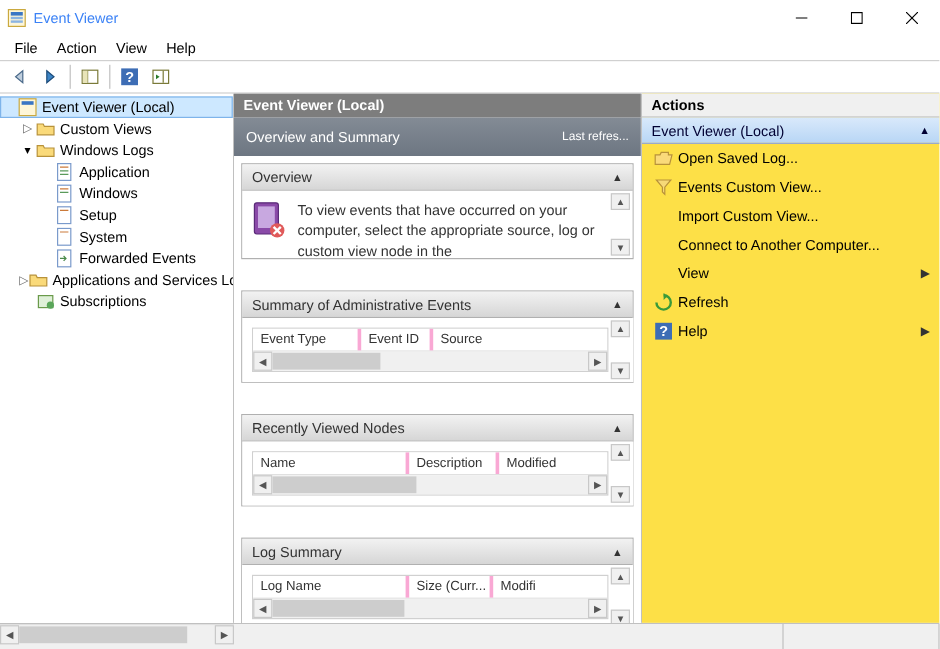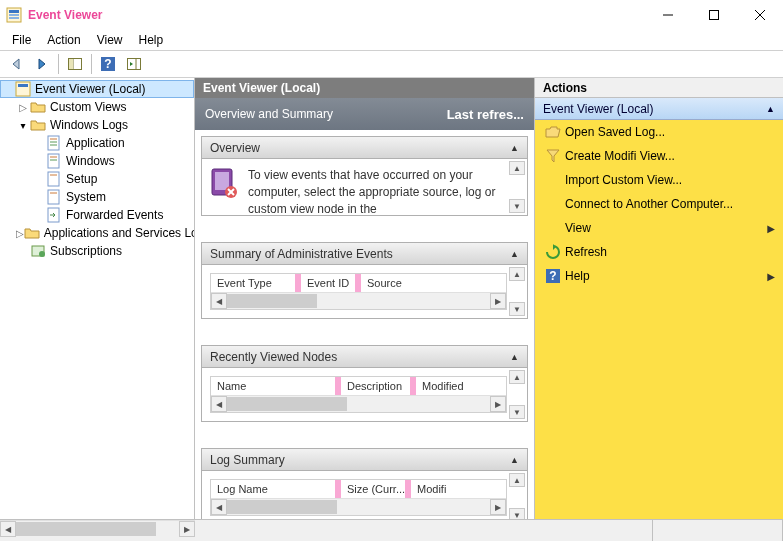--- a/index.html
+++ b/index.html
@@ -1,21 +1,21 @@
 <!DOCTYPE html>
 <html><head>
 <meta charset="utf-8">
 <style>
 * { box-sizing: border-box; margin: 0; padding: 0; font-family: "Segoe UI", Tahoma, sans-serif; font-size: 12px; }
 html, body { width: 783px; height: 541px; background: #fff; overflow: hidden; }
 
 
 .titlebar { height: 30px; display: flex; align-items: center; padding-left: 6px; background: #fff; border-bottom: 1px solid #fff; }
 .titlebar .appicon { width: 16px; height: 16px; margin-right: 6px; }
-.titlebar .title { flex: 1; color: #ec4899; font-weight: bold; }
+.titlebar .title { flex: 1; color: #3b82f6; }
 .winbtn { width: 46px; height: 30px; display: flex; align-items: center; justify-content: center; }
 
 
 .menubar { height: 20px; display: flex; align-items: center; padding: 0 4px; background: #fff; }
 .menuitem { padding: 2px 8px; cursor: default; }
 
 
 .toolbar { height: 28px; border-top: 1px solid #d0d0d0; border-bottom: 1px solid #d0d0d0; display: flex; align-items: center; padding: 0 4px; gap: 2px; background: #fff; }
 .tbtn { width: 24px; height: 22px; display: flex; align-items: center; justify-content: center; border: 1px solid transparent; }
 .tsep { width: 1px; height: 20px; background: #c0c0c0; margin: 0 2px; }
@@ -31,38 +31,38 @@
 .tnode.sel { background: #cde8ff; border: 1px solid #7eb4ea; height: 18px; }
 .twist { width: 14px; height: 14px; display: flex; align-items: center; justify-content: center; color: #6b6b6b; font-size: 10px; }
 .ticon { width: 16px; height: 16px; margin-right: 4px; }
 .tlabel { color: #000; }
 .ind1 { padding-left: 16px; }
 .ind2 { padding-left: 32px; }
 
 
 .chead { height: 20px; background: #7d7d7d; color: #fff; font-weight: bold; display: flex; align-items: center; padding: 0 8px; }
 .csub { height: 32px; background: linear-gradient(#838b95,#6d7682); color: #fff; display: flex; align-items: center; padding: 0 10px; font-size: 16px; justify-content: space-between; gap: 45px;}
-.csub .refres { font-size: 13px; font-weight: bold; }
+.csub .refres { font-size: 10px; }
 
 
 .cscroll { flex: 1; overflow-y: auto; padding: 6px; background: #fff; }
 .panel { border: 1px solid #b0b0b0; margin-bottom: 26px; }
 .phead { height: 22px; background: linear-gradient(#f2f2f2,#d6d6d6); border-bottom: 1px solid #b0b0b0; display: flex; align-items: center; padding: 0 8px; cursor: default; justify-content: space-between; color: #333; }
 .phead .arrow { font-size: 9px; color: #333; }
 .pbody { padding: 8px; background: #fff; color: #333; }
 .ovbody { display:flex; gap:10px; align-items: flex-start;}
 .ovbody .ovtext { flex:1; line-height:1.4; }
 .pbody.scrollwrap { position:relative; padding-right:20px;}
 .vscroll { position:absolute; right:2px; top:2px; bottom:2px; width:16px; display:flex; flex-direction:column; justify-content:space-between;}
 .sarrow { width:16px; height:14px; background:#f0f0f0; border:1px solid #c8c8c8; display:flex;align-items:center;justify-content:center;font-size:8px;color:#555;}
 
 
 .mtable { border:1px solid #d0d0d0; }
 .mhead { display:flex; background:#fff; border-bottom:1px solid #e0e0e0;}
-.mcol { padding:3px 6px; border-right:6px solid #f9a8d4; font-size:11px; color:#333; white-space:nowrap;}
+.mcol { padding:3px 6px; border-right:3px solid #f9a8d4; font-size:11px; color:#333; white-space:nowrap;}
 .mscrollbar { height:16px; display:flex; align-items:center; }
 .mscrollbar .sarrow { height:16px; }
 .mtrack { flex:1; background:#f0f0f0; height:16px; display:flex; align-items:center;}
 .mthumb { height:14px; background:#cdcdcd; }
 
 
 .ahead { height: 20px; background: #f0f0f0; font-weight: bold; display: flex; align-items: center; padding: 0 8px; border-bottom: 1px solid #c0c0c0; }
 .agroup { height: 22px; background: linear-gradient(#d9e9fb,#b8d6f5); border-bottom: 1px solid #9ac; display: flex; align-items: center; padding: 0 8px; justify-content:space-between; color:#003; }
 .aitem { height: 24px; display: flex; align-items: center; padding: 0 8px 0 10px; cursor: default; gap:4px; }
 .aicon { width: 16px; height: 16px; flex-shrink:0; }
@@ -385,21 +385,21 @@
           </svg>
         </span>
       <span>Open Saved Log...</span>
     </div>
     <div class="aitem">
       <span class="aicon">
           <svg width="16" height="16">
             <path d="M2 2 L14 2 L9 8 L9 14 L7 12 L7 8 Z" fill="#f6d978" stroke="#b8923a"></path>
           </svg>
         </span>
-      <span>Create Modifi View...</span>
+      <span>Events Custom View...</span>
     </div>
     <div class="aitem">
       <span class="aicon"></span>
       <span>Import Custom View...</span>
     </div>
     <div class="aitem">
       <span class="aicon"></span>
       <span>Connect to Another Computer...</span>
     </div>
     <div class="aitem">

